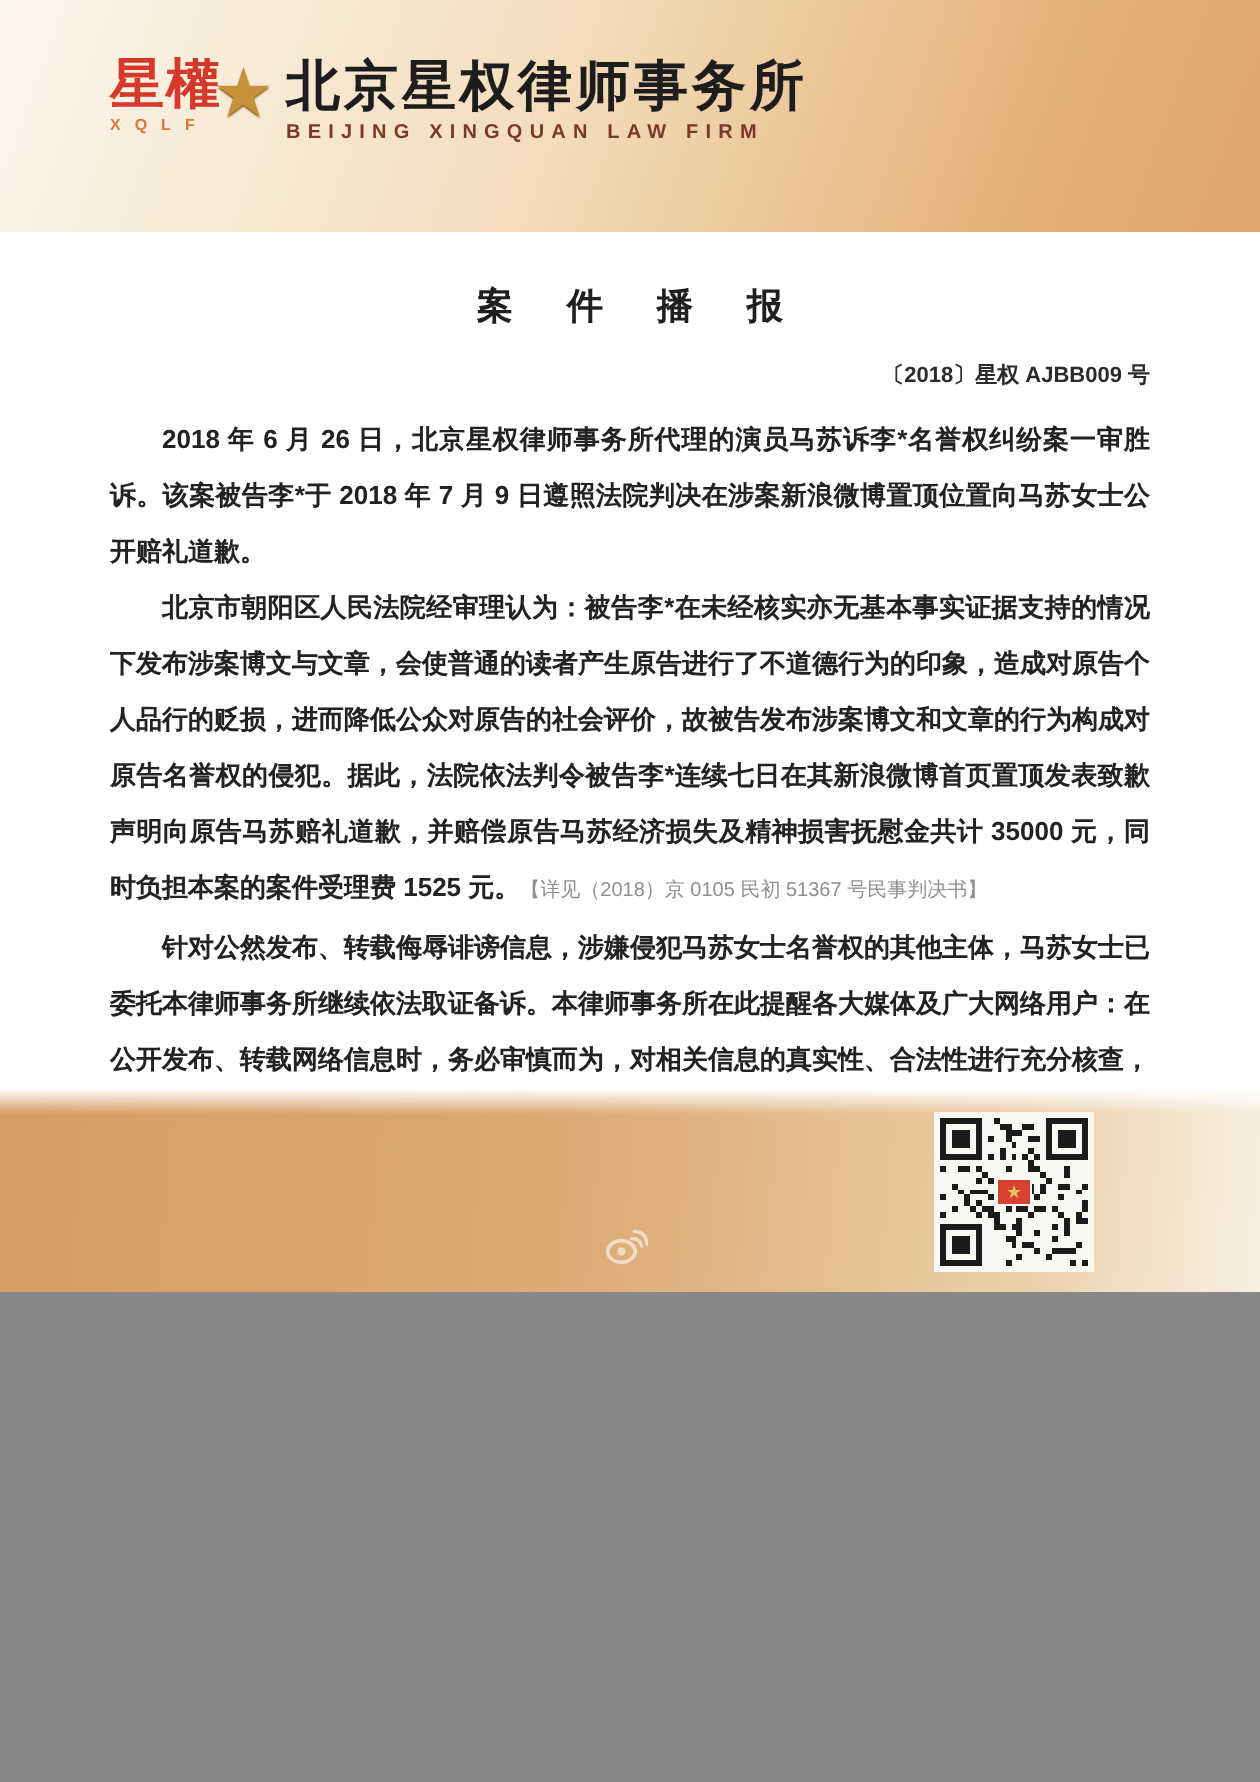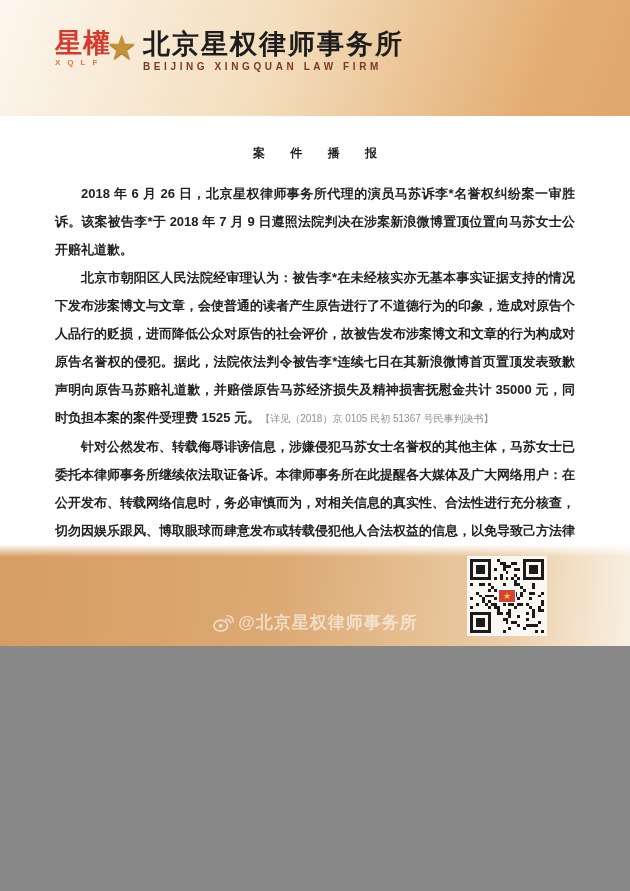--- a/index.html
+++ b/index.html
@@ -34,21 +34,21 @@
   }
   .firm-en {
     color:#7a3a28; font-weight:bold; font-size:10px; letter-spacing:3.6px; line-height:14px;
   }
   
   .doc {
     position:absolute; top:116px; left:0; width:630px; height:674px;
     background:#ffffff; padding:16px 55px 0 55px; color:#222;
   }
   .doc-title {
-    text-align:center; font-size:12px; font-weight:bold; color:#1f1f1f;
+    text-align:center; font-size:18px; font-weight:bold; color:#1f1f1f;
     letter-spacing:11px; padding-left:11px; line-height:26px; margin:8px 0 14px 0;
   }
   .case-no {
     text-align:right; font-size:11px; font-weight:bold; color:#2b2b2b;
     line-height:16px; margin-bottom:10px;
   }
   .paragraphs p {
     font-size:13px; font-weight:bold; line-height:28px; color:#222;
     text-align:justify; text-indent:2em; margin:0;
   }
@@ -102,20 +102,21 @@
       </div>
       <div class="firm-names">
         <div class="firm-cn">北京星权律师事务所</div>
         <div class="firm-en">BEIJING XINGQUAN LAW FIRM</div>
       </div>
     </div>
   </div>
 
   <div class="doc">
     <div class="doc-title">案 件 播 报</div>
+    <div class="case-no">〔2018〕星权 AJBB009 号</div>
     <div class="paragraphs">
         <p>2018 年 6 月 26 日，北京星权律师事务所代理的演员马苏诉李*名誉权纠纷案一审胜诉。该案被告李*于 2018 年 7 月 9 日遵照法院判决在涉案新浪微博置顶位置向马苏女士公开赔礼道歉。</p>
         <p>北京市朝阳区人民法院经审理认为：被告李*在未经核实亦无基本事实证据支持的情况下发布涉案博文与文章，会使普通的读者产生原告进行了不道德行为的印象，造成对原告个人品行的贬损，进而降低公众对原告的社会评价，故被告发布涉案博文和文章的行为构成对原告名誉权的侵犯。据此，法院依法判令被告李*连续七日在其新浪微博首页置顶发表致歉声明向原告马苏赔礼道歉，并赔偿原告马苏经济损失及精神损害抚慰金共计 35000 元，同时负担本案的案件受理费 1525 元。<span class="citation">【详见（2018）京 0105 民初 51367 号民事判决书】</span></p>
         <p>针对公然发布、转载侮辱诽谤信息，涉嫌侵犯马苏女士名誉权的其他主体，马苏女士已委托本律师事务所继续依法取证备诉。本律师事务所在此提醒各大媒体及广大网络用户：在公开发布、转载网络信息时，务必审慎而为，对相关信息的真实性、合法性进行充分核查，切勿因娱乐跟风、博取眼球而肆意发布或转载侵犯他人合法权益的信息，以免导致己方法律责任的承担。（以下无正文）</p>
       </div>
     <div class="sign-block">
       <div class="sign-inner">
         <div class="sign-name">北京星权律师事务所</div>
         <div class="sign-date">二〇一八年七月九日</div>
       </div>
@@ -755,17 +756,17 @@
       <div class="qr-logo">★</div>
     </div>
     <div class="watermark">
       <span class="weibo-icon">
         <svg width="22" height="20" viewBox="0 0 24 22" fill="none">
           <ellipse cx="9.5" cy="14" rx="7.5" ry="6" stroke="rgba(255,255,255,0.58)" stroke-width="2"></ellipse>
           <circle cx="9.5" cy="14" r="2.2" fill="rgba(255,255,255,0.58)"></circle>
           <path d="M15 7 q4.5 -0.5 5.5 4" stroke="rgba(255,255,255,0.58)" stroke-width="1.8" fill="none" stroke-linecap="round"></path>
           <path d="M16.5 3 q6.5 0 7 7" stroke="rgba(255,255,255,0.58)" stroke-width="1.8" fill="none" stroke-linecap="round"></path>
         </svg>
-      </span><span>@北京星权律师事务所</span>
+      </span>
     </div>
   </div>
 
 </div>
 
 </body></html>

